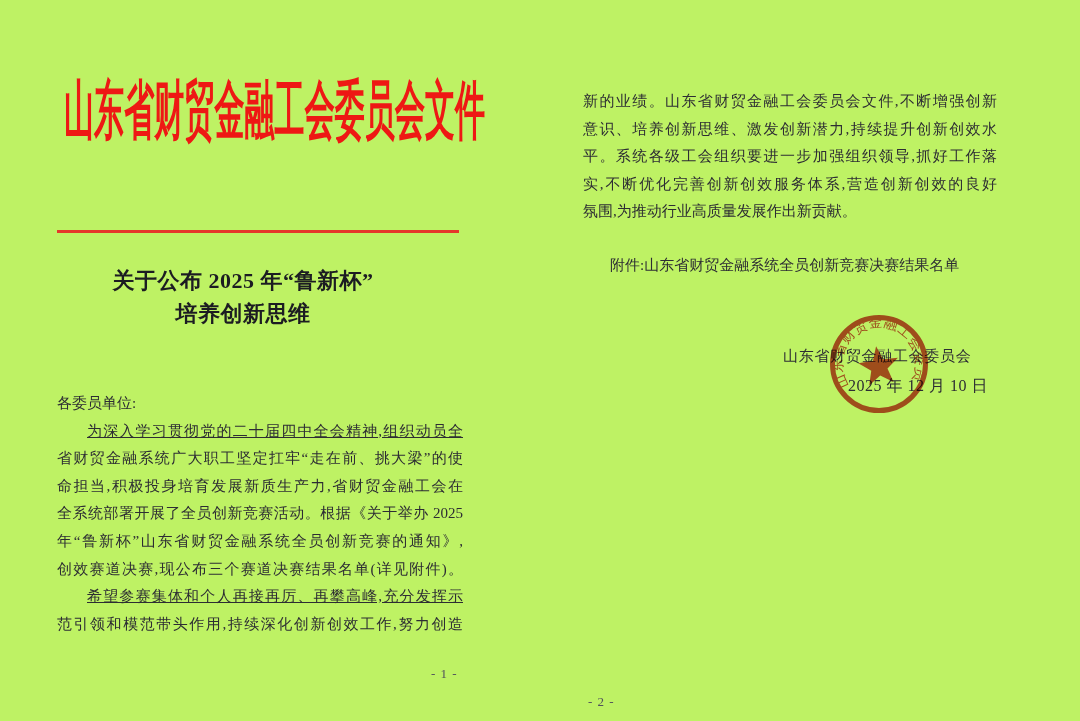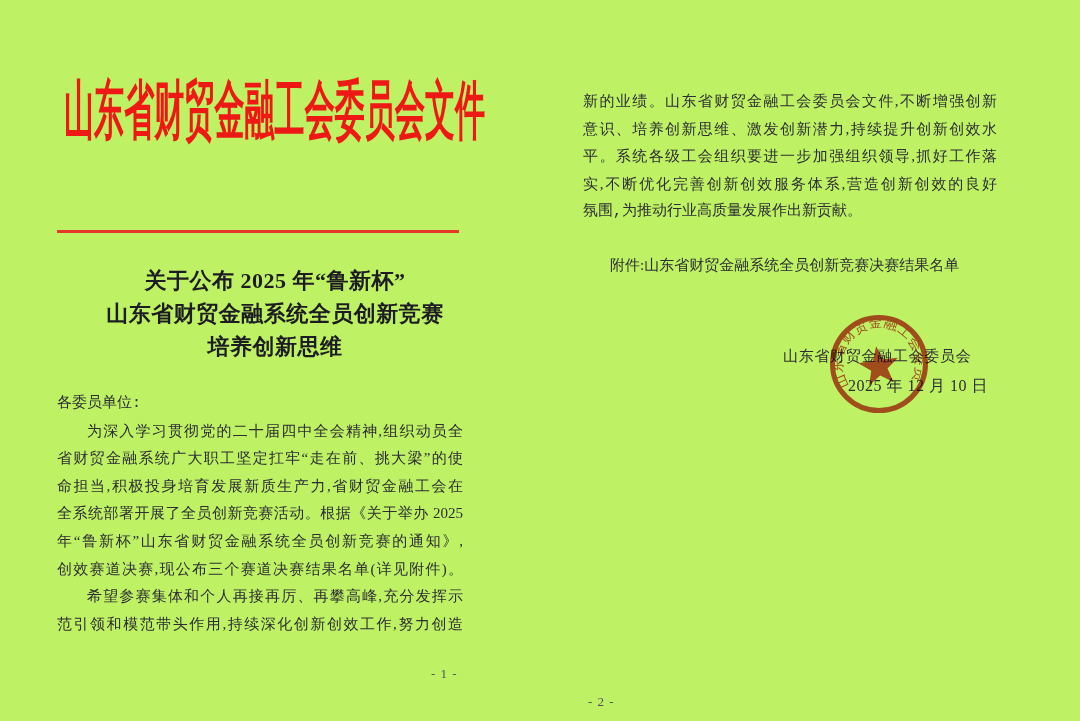--- a/index.html
+++ b/index.html
@@ -14,34 +14,34 @@
     position:absolute; left:64px; top:79px;
     font-size:64px; font-weight:bold; line-height:1;
     color:#ee1814; white-space:nowrap;
     transform:scaleX(0.47); transform-origin:0 0;
   }
   .red-rule {
     position:absolute; left:57px; top:230px; width:402px; height:3px;
     background:#e5382a;
   }
   .doc-title {
-    position:absolute; left:70px; top:264px; width:410px;
+    position:absolute; left:38px; top:264px; width:410px;
     text-align:center; font-size:22px; font-weight:bold;
     line-height:33px; color:#1c1c22; letter-spacing:0.5px;
   }
   .body-block { position:absolute; }
   #left-body  { left:57px;  top:390px; width:406px; }
   #right-body { left:583px; top:88px;  width:414px; }
   .body-line {
     font-size:15px; line-height:27.6px; white-space:nowrap;
     text-align:justify; text-align-last:justify; white-space:normal;
     color:#2d2d33;
   }
-  .body-line.indent { text-indent:30px; }
-  .body-line.no-justify { text-align-last:left;font-family:Liberation Mono, monospace; }
+  .body-line.indent { text-indent:30px;text-decoration:underline; }
+  .body-line.no-justify { text-align-last:left; }
   .attachment-line {
     position:absolute; left:610px; top:255px;
     font-size:15px; line-height:20px; color:#2d2d33; white-space:nowrap;
   }
   .signature-line {
     position:absolute; left:783px; top:346px;
     font-size:15px; line-height:20px; letter-spacing:0.7px; white-space:nowrap;
   }
   .date-line {
     position:absolute; left:848px; top:376px;
@@ -65,21 +65,20 @@
 <div id="canvas">
 
   <div>
 
     <div class="letterhead">山东省财贸金融工会委员会文件</div>
 
     <div class="red-rule"></div>
 
     <div class="doc-title">
       <div>关于公布 2025 年“鲁新杯”</div>
-      <div>山东省财贸金融系统全员创新竞赛</div>
       <div>培养创新思维</div>
     </div>
 
     <div id="left-body" class="body-block">
       <div class="body-line no-justify">各委员单位:</div>
       <div class="body-line indent">为深入学习贯彻党的二十届四中全会精神,组织动员全</div>
       <div class="body-line">省财贸金融系统广大职工坚定扛牢“走在前、挑大梁”的使</div>
       <div class="body-line">命担当,积极投身培育发展新质生产力,省财贸金融工会在</div>
       <div class="body-line">全系统部署开展了全员创新竞赛活动。根据《关于举办 2025</div>
       <div class="body-line">年“鲁新杯”山东省财贸金融系统全员创新竞赛的通知》,</div>

